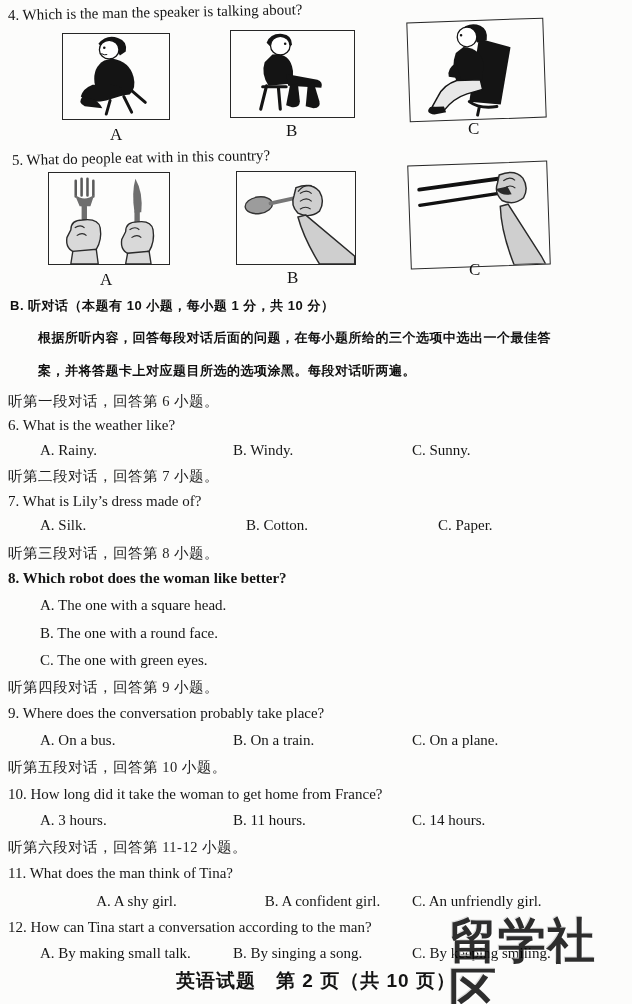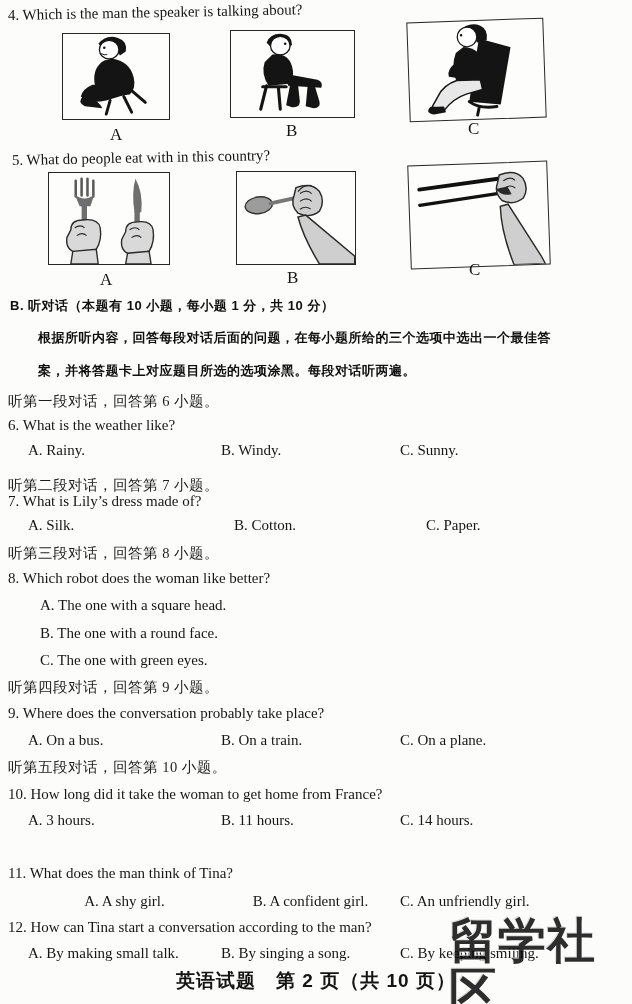--- a/index.html
+++ b/index.html
@@ -6,21 +6,21 @@
   .page{
     position:relative;width:632px;height:1004px;margin:0 auto;
     background:#fcfcfb;overflow:hidden;
     font-family:"Liberation Serif",serif;color:#1b1b1b;
   }
   .ln{position:absolute;white-space:nowrap;line-height:22px;}
   .en{font-family:"Liberation Serif",serif;font-size:15px;color:#161616;}
   .zh-bold{font-family:"Liberation Sans",sans-serif;font-weight:700;font-size:13px;color:#0f0f0f;letter-spacing:.5px;}
   .zh{font-family:"Liberation Serif",serif;font-size:14.5px;color:#1d1d1d;letter-spacing:.5px;}
   .tilt{transform:rotate(-1.1deg);transform-origin:left bottom;}
-  .opts{display:flex;left:28px;right:0;font-family:Liberation Serif, serif;}
+  .opts{display:flex;left:40px;right:0;font-family:Liberation Serif, serif;}
   .opts .col-a{width:193px;}
   .opts .col-b{width:179px;}
   .imgbox{position:absolute;border:1.6px solid #272727;background:#fdfdfc;box-sizing:border-box;}
   .imgbox svg{display:block;width:100%;height:100%;}
   .choice-label{position:absolute;font-family:"Liberation Serif",serif;font-size:17px;color:#141414;}
   .footer{position:absolute;left:0;width:100%;text-align:center;font-family:Liberation Sans, sans-serif;
     font-weight:700;font-size:19px;color:#141414;letter-spacing:1px;}
   .wm{position:absolute;left:449px;top:916px;width:183px;z-index:6;opacity:.82;}
   .wm-logo{font-family:Liberation Serif, serif;font-weight:900;font-size:48px;line-height:50px;
     color:#000000;letter-spacing:1px;text-shadow:1px 1px 0 #fff,-1px -1px 0 #d8d8d8;}
@@ -123,50 +123,51 @@
   <div class="ln zh-bold" style="top:360px;left:38px;">案，并将答题卡上对应题目所选的选项涂黑。每段对话听两遍。</div>
 
   <div class="ln zh" style="top:390px;left:8px;">听第一段对话，回答第 6 小题。</div>
   <div class="ln en" style="top:414px;left:8px;">6. What is the weather like?</div>
   <div class="ln en opts" style="top:439px;">
     <span class="col-a">A. Rainy.</span>
     <span class="col-b">B. Windy.</span>
     <span class="col-c">C. Sunny.</span>
   </div>
 
-  <div class="ln zh" style="top:465px;left:8px;margin-top:9px;">听第二段对话，回答第 7 小题。</div>
+  <div class="ln zh" style="top:465px;left:8px;">听第二段对话，回答第 7 小题。</div>
   <div class="ln en" style="top:490px;left:8px;">7. What is Lily’s dress made of?</div>
   <div class="ln en opts" style="top:514px;gap:13px;">
     <span class="col-a">A. Silk.</span>
     <span class="col-b">B. Cotton.</span>
     <span class="col-c">C. Paper.</span>
   </div>
 
   <div class="ln zh" style="top:542px;left:8px;">听第三段对话，回答第 8 小题。</div>
-  <div class="ln en" style="top:567px;left:8px;">8. Which robot does the woman like better?</div>
+  <div class="ln en" style="top:567px;left:8px;font-weight:bold;">8. Which robot does the woman like better?</div>
   <div class="ln en" style="top:594px;left:40px;">A. The one with a square head.</div>
   <div class="ln en" style="top:649px;left:40px;">C. The one with green eyes.</div>
   <div class="ln en" style="top:622px;left:40px;">B. The one with a round face.</div>
 
   <div class="ln zh" style="top:676px;left:8px;">听第四段对话，回答第 9 小题。</div>
   <div class="ln en" style="top:702px;left:8px;">9. Where does the conversation probably take place?</div>
   <div class="ln en opts" style="top:729px;">
     <span class="col-a">A. On a bus.</span>
     <span class="col-b">B. On a train.</span>
     <span class="col-c">C. On a plane.</span>
   </div>
 
   <div class="ln zh" style="top:756px;left:8px;">听第五段对话，回答第 10 小题。</div>
   <div class="ln en" style="top:783px;left:8px;">10. How long did it take the woman to get home from France?</div>
   <div class="ln en opts" style="top:809px;">
     <span class="col-a">A. 3 hours.</span>
     <span class="col-b">B. 11 hours.</span>
     <span class="col-c">C. 14 hours.</span>
   </div>
 
+  <div class="ln zh" style="top:836px;left:8px;">听第六段对话，回答第 11-12 小题。</div>
   <div class="ln en" style="top:862px;left:8px;">11. What does the man think of Tina?</div>
   <div class="ln en opts" style="top:890px;text-align:center;">
     <span class="col-a">A. A shy girl.</span>
     <span class="col-b">B. A confident girl.</span>
     <span class="col-c">C. An unfriendly girl.</span>
   </div>
 
   <div class="ln en" style="top:916px;left:8px;">12. How can Tina start a conversation according to the man?</div>
   <div class="ln en opts" style="top:942px;">
     <span class="col-a">A. By making small talk.</span>

